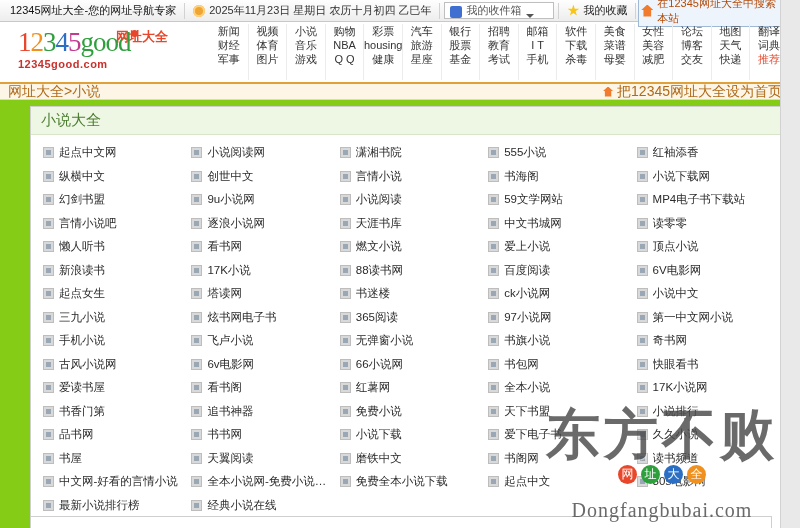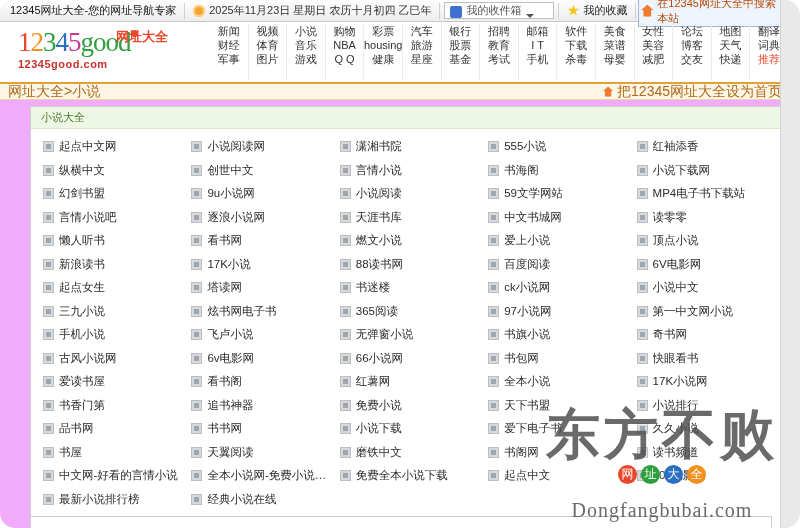--- a/index.html
+++ b/index.html
@@ -9,24 +9,23 @@
     background: #ffffff;
     font-family: "Liberation Sans", sans-serif;
     font-size: 12px;
     color: #333;
     overflow: hidden;
   }
   #page {
     position: relative;
     width: 800px;
     height: 528px;
-    background: #f0abfc;
+    background: #84cc16;
     border-right: 10px solid #e9e9e9;
     overflow: hidden;
-    border-radius: 15px;
   }
 
   
   .toolbar {
     height: 22px;
     background: linear-gradient(#fefefe, #ededed);
     border-bottom: 1px solid #c8c8c8;
     display: flex;
     align-items: center;
     font-size: 11px;
@@ -193,27 +192,27 @@
   
   .panel {
     margin: 6px 8px 0 30px;
     background: #ffffff;
     border: 1px solid #cfcfcf;
     height: 452px;
     position: relative;
     overflow: hidden;
   }
   .panel-head {
-    height: 22px;
+    height: 28px;
     background: #eef6e4;
     border-bottom: 1px solid #d8e5c8;
     display: flex;
     align-items: center;
     padding: 0 10px;
-    font-size: 11px;
+    font-size: 15px;
     color: #4a7c2f;
   }
   .link-grid {
     display: grid;
     grid-template-columns: repeat(5, 1fr);
     padding: 6px 4px 4px 4px;
     row-gap: 0px;
   }
   .link-item {
     display: flex;

